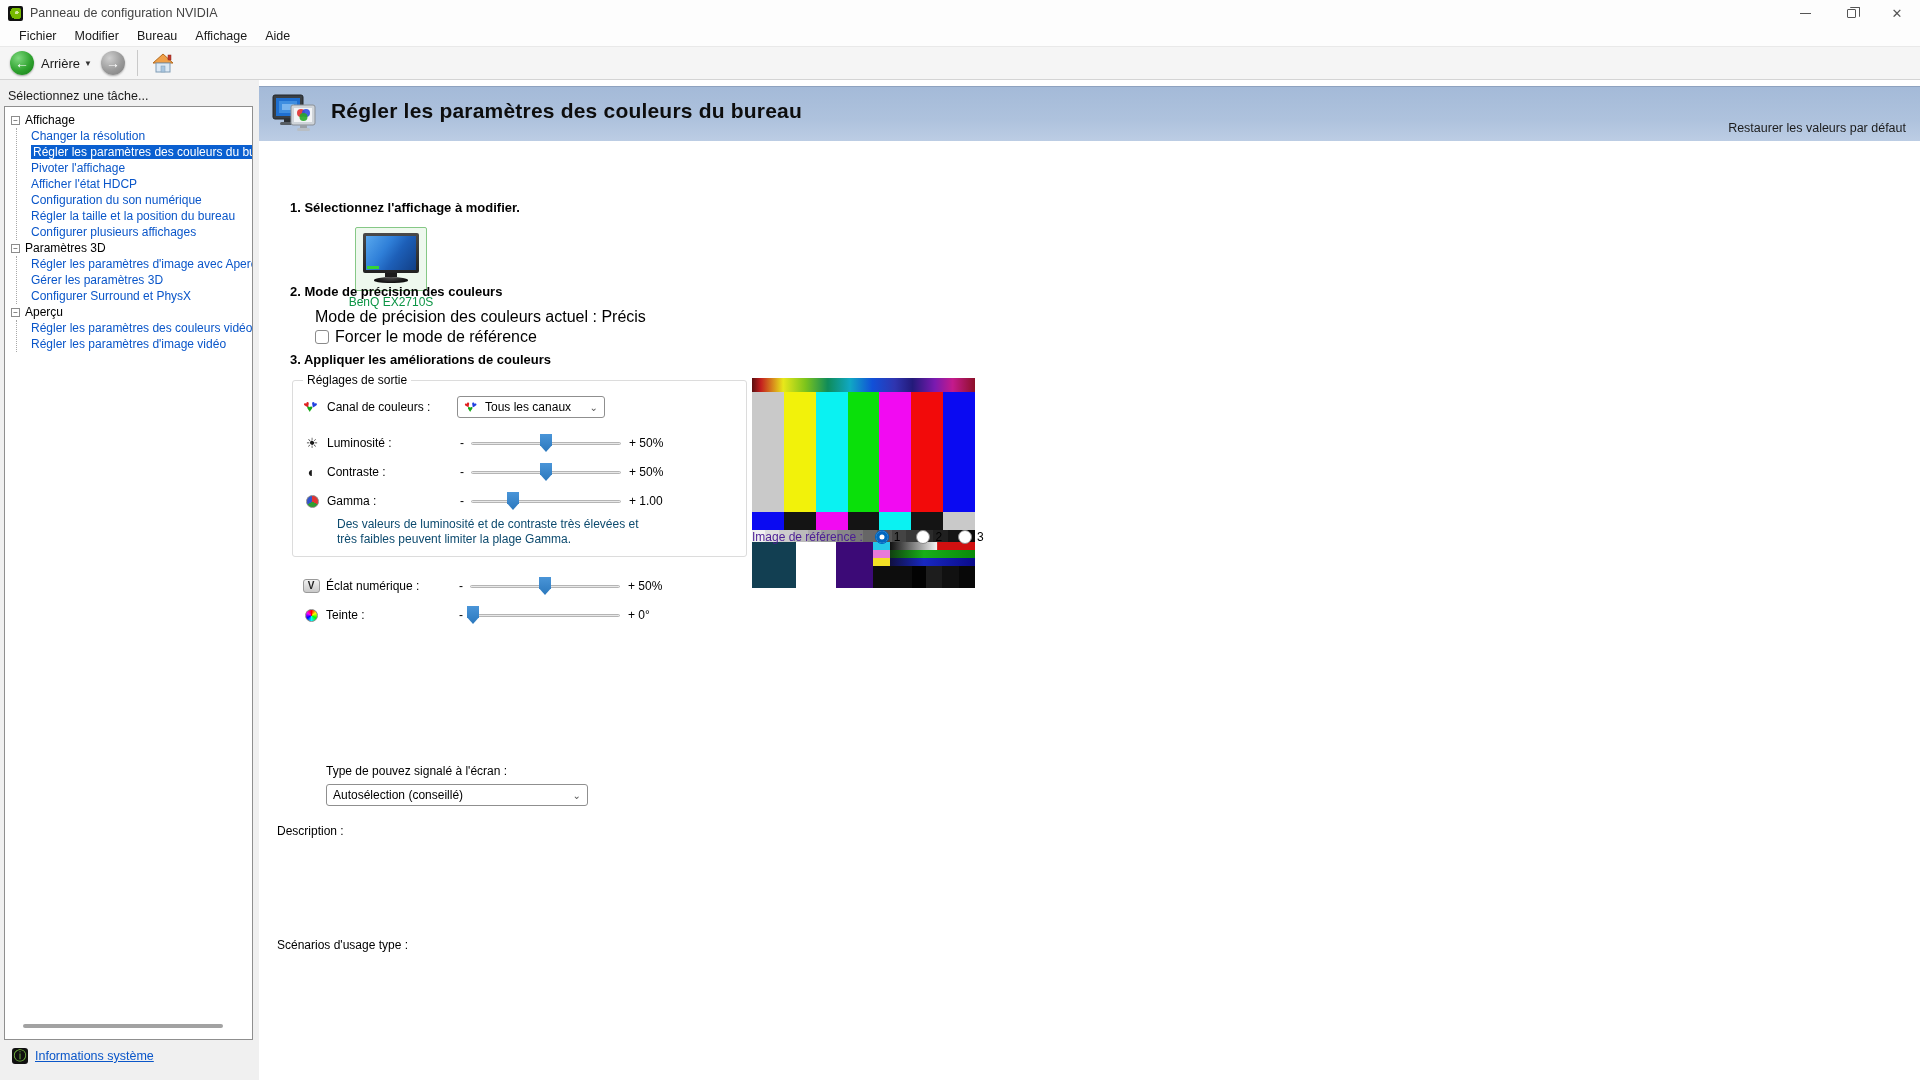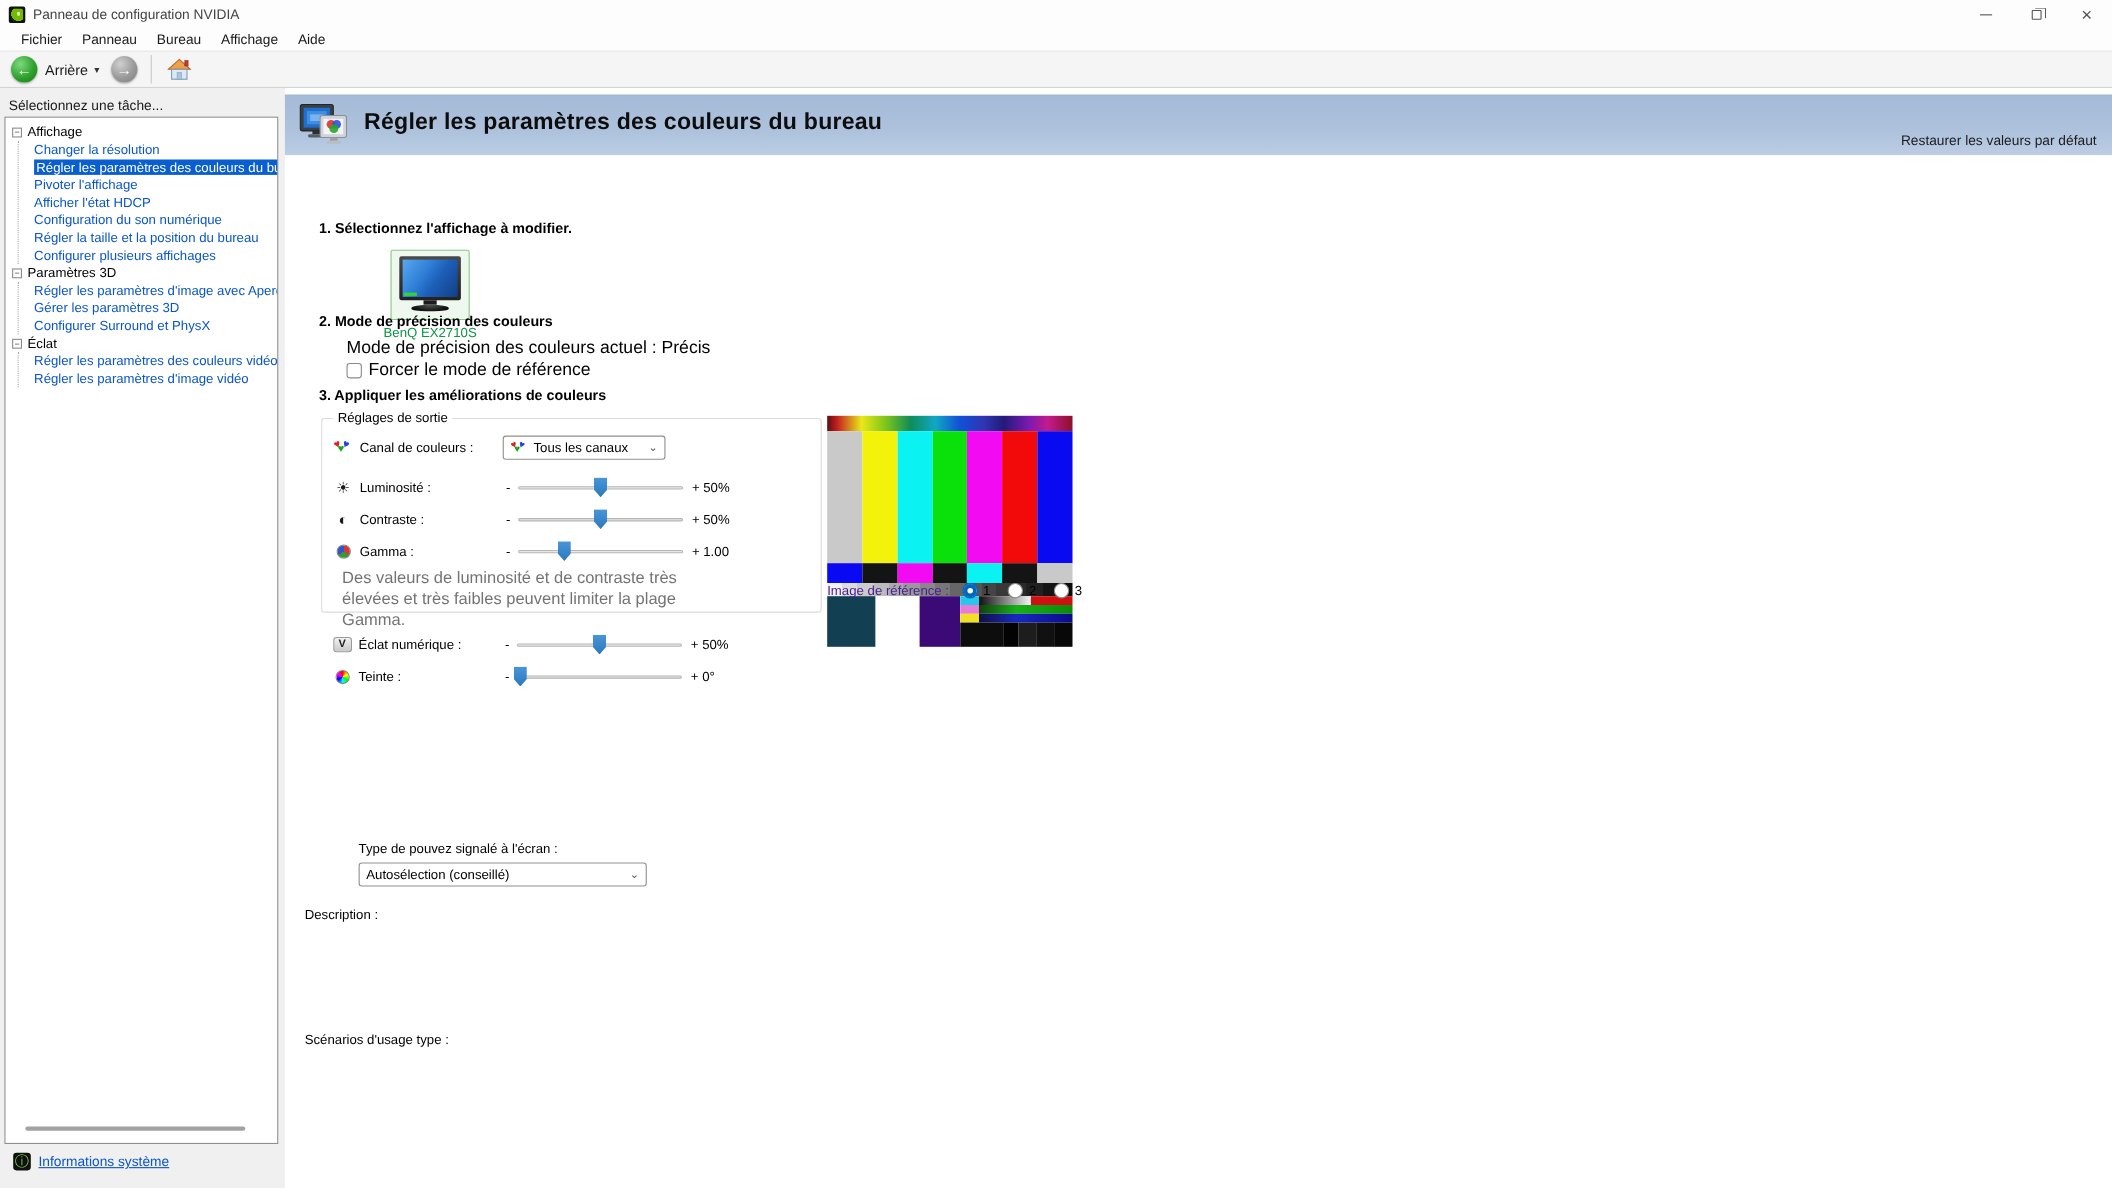--- a/index.html
+++ b/index.html
@@ -97,21 +97,21 @@
   .icon-sun { font-size:14px; color:#1a1a1a; line-height:1; }
   .icon-contrast { font-size:14px; color:#1a1a1a; line-height:1; }
   .icon-gamma { width:13px; height:13px; border-radius:50%; background:conic-gradient(#e23333 0 33%, #2f9e2f 33% 66%, #3353cc 66% 100%); border:1px solid #888; }
   .icon-vibrance { width:17px; height:14px; border:1px solid #9a9a9a; border-radius:3px; background:linear-gradient(180deg,#f2f2f2,#c9c9c9); font-size:10px; font-weight:bold; color:#222; text-align:center; line-height:12px; }
   .icon-hue { width:13px; height:13px; border-radius:50%; background:conic-gradient(#f00,#ff0,#0f0,#0ff,#00f,#f0f,#f00); border:1px solid #888; }
 
   .row-channel { top:14px; }
   .row-lum { top:50px; }
   .row-con { top:79px; }
   .row-gam { top:108px; }
-  #gamma-note { position:absolute; left:18px; top:136px; width:310px; font-size:15px; color:#737373; line-height:1.25; }
+  #gamma-note { position:absolute; left:44px; top:136px; width:310px; font-size:12px; color:#0c4a6e; line-height:1.25; }
   .row-vib { position:absolute; left:43px; top:494px; }
   .row-hue { position:absolute; left:43px; top:523px; }
   .row-free { width:435px; height:24px; display:flex; align-items:center; }
 
   
   .dropdown { height:22px; background:#fff; border:1px solid #8f8f8f; border-radius:3px; display:flex; align-items:center; padding:0 6px; font-size:12px; color:#000; }
   #channel-dd { width:148px; margin-left:2px; }
   #channel-dd .hearts { transform:scale(.9); margin-right:5px; }
   .dd-chev { margin-left:auto; font-size:10px; color:#555; }
 
@@ -170,21 +170,21 @@
           <span class="glyph-restore"></span>
         </div>
       <div class="winbtn">
           <span class="glyph-close">✕</span>
         </div>
     </div>
   </div>
 
   <div id="menubar">
     <span class="menu-item">Fichier</span>
-    <span class="menu-item">Panneau</span>
+    <span class="menu-item">Modifier</span>
     <span class="menu-item">Bureau</span>
     <span class="menu-item">Affichage</span>
     <span class="menu-item">Aide</span>
   </div>
 
   <div id="toolbar">
     <div id="back-circle" class="circle-btn">
         <span class="arrow">←</span>
       </div>
     <span id="back-label">Arrière</span>
@@ -244,21 +244,21 @@
             </div>
           <div class="tree-leaf">
               <span>Gérer les paramètres 3D</span>
             </div>
           <div class="tree-leaf">
               <span>Configurer Surround et PhysX</span>
             </div>
         </div>
         <div class="tree-row">
           <span class="expander">−</span>
-          <span class="tree-group-label">Éclat</span>
+          <span class="tree-group-label">Aperçu</span>
         </div>
         <div class="tree-children">
           <div class="tree-leaf">
               <span>Régler les paramètres des couleurs vidéo</span>
             </div>
           <div class="tree-leaf">
               <span>Régler les paramètres d'image vidéo</span>
             </div>
         </div>
       </div>

